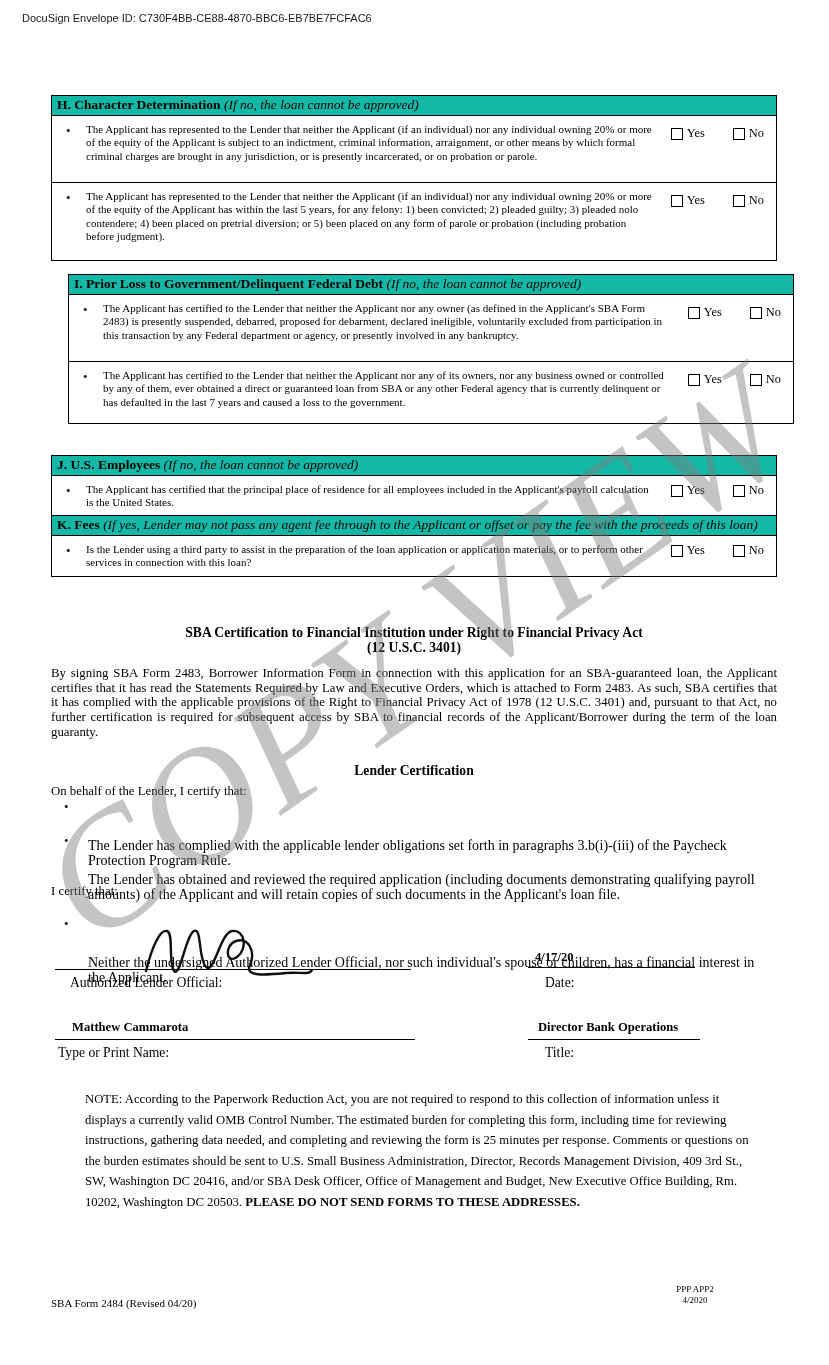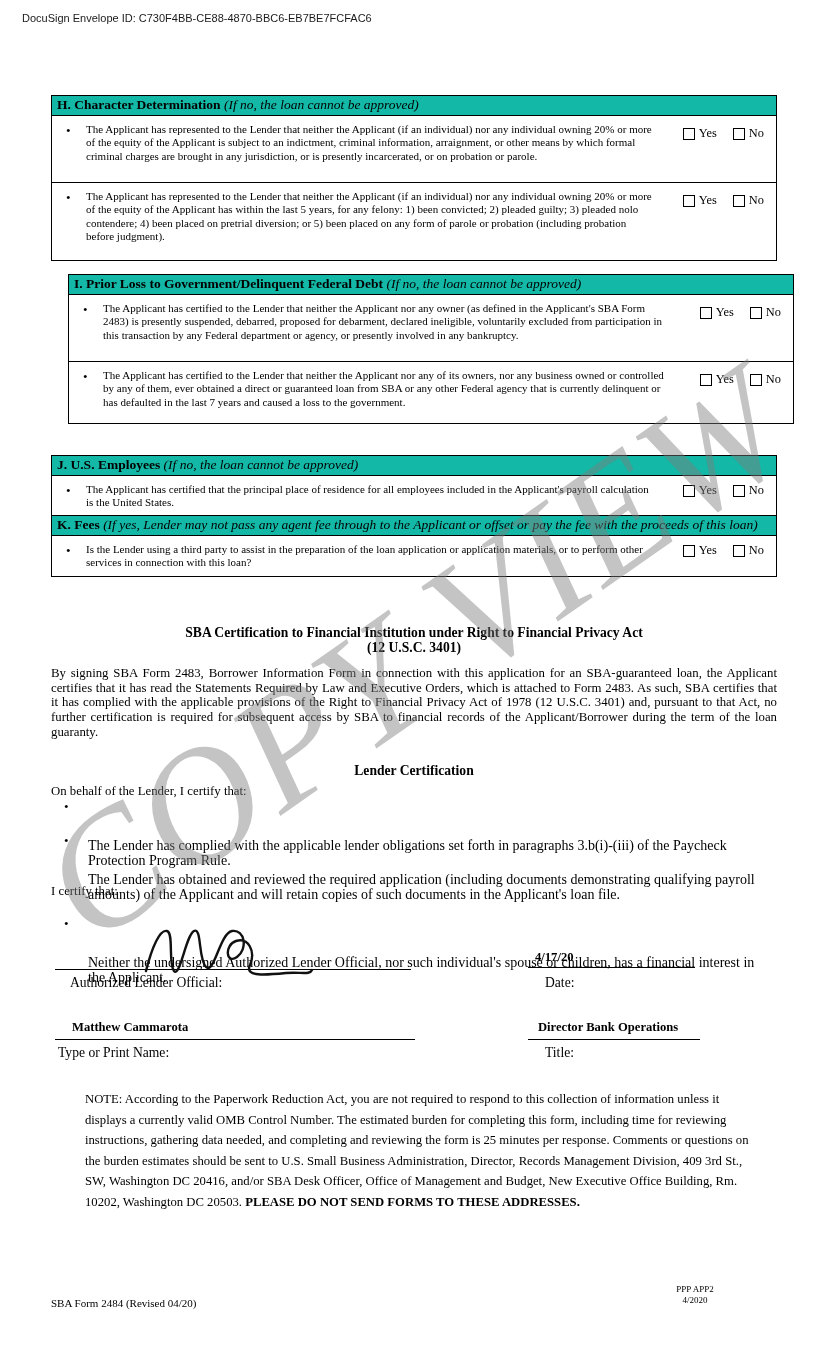--- a/index.html
+++ b/index.html
@@ -60,21 +60,21 @@
   }
   .sec-row + .sec-row{border-top:1.5px solid #000;}
   .row-bullet{width:20px;flex:0 0 20px;font-size:13px;}
   .row-bullet::before{content:"\2022";}
   .row-text{
     width:568px;flex:0 0 568px;
     font-size:11px;line-height:13.4px;
   }
   .row-boxes{
     margin-left:auto;
-    display:flex;gap:16px;
+    display:flex;gap:28px;
     padding-top:3px;padding-right:4px;
     font-size:12.4px;
     align-items:flex-start;
     height:16px;
   }
   .yn{display:flex;align-items:center;gap:4px;}
   .cb{
     width:12px;height:12px;
     border:1.5px solid #000;
     box-sizing:border-box;

